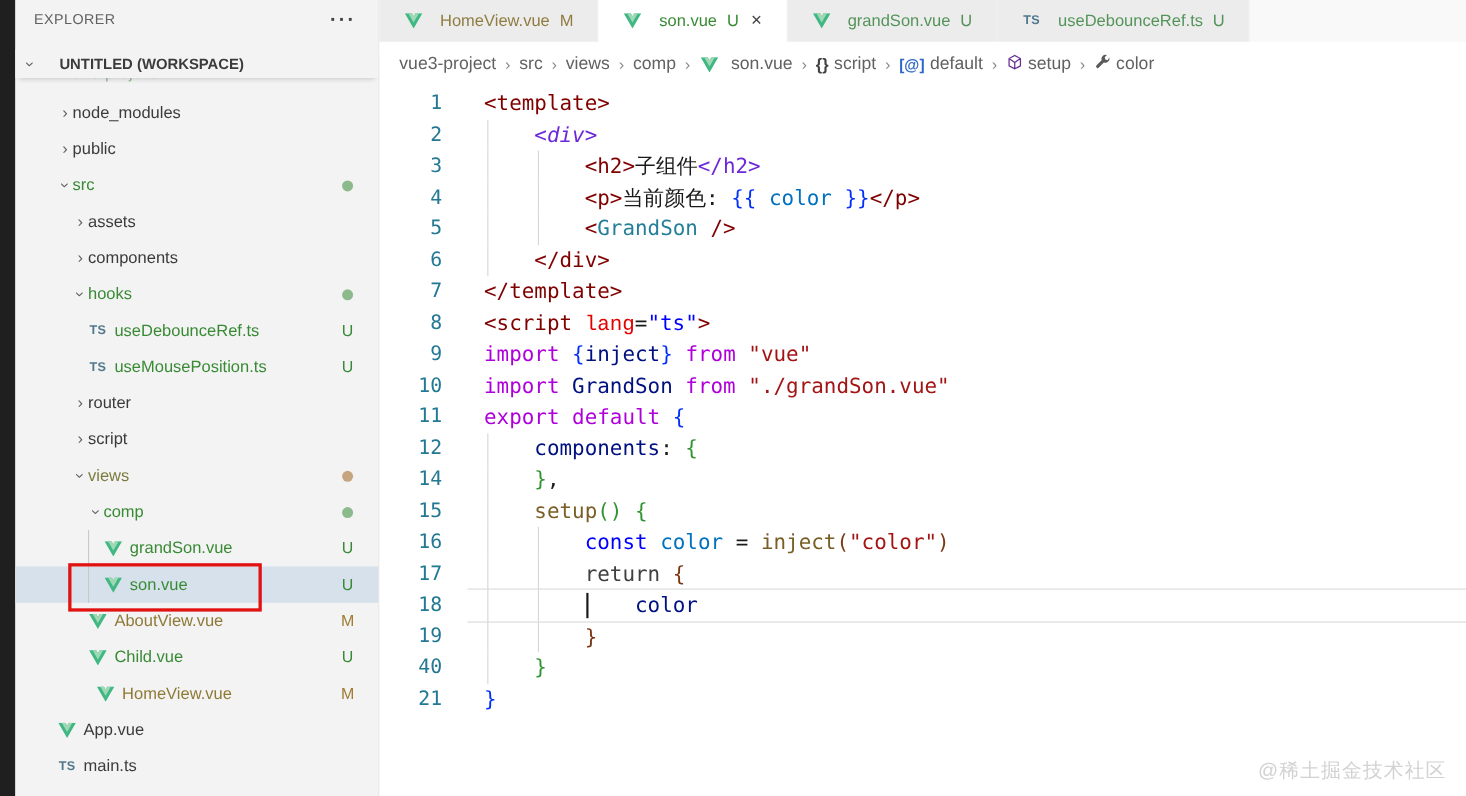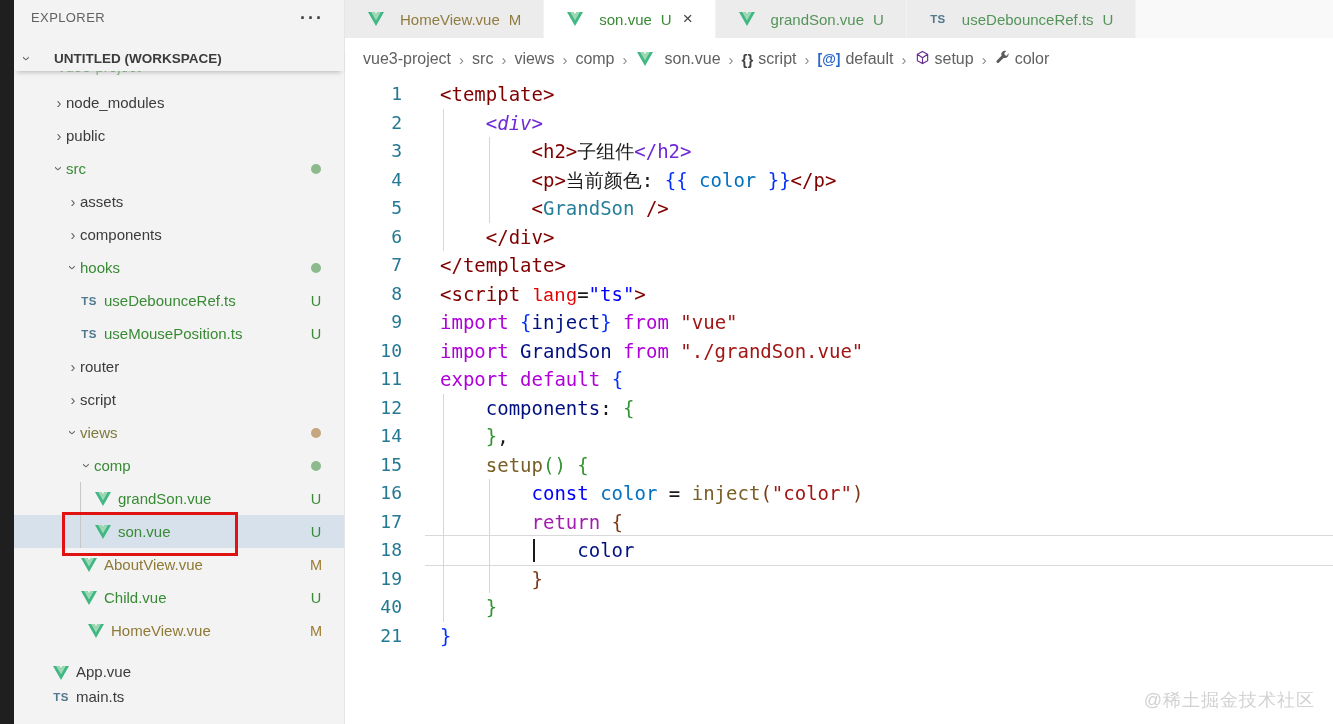--- a/index.html
+++ b/index.html
@@ -202,21 +202,21 @@
         <div class="row" style="padding-left: 73px;">
           <span class="ficon">
             <svg width="16" height="14" viewBox="0 0 262 227">
               <path fill="#41b883" d="M157 0l-26 45L105 0H0l131 227L262 0z"></path>
               <path fill="#9fd8b4" d="M157 0l-26 45L105 0H52l79 137L210 0z"></path>
             </svg>
           </span>
           <span class="lbl tan">HomeView.vue</span>
           <span class="badge M">M</span>
         </div>
-        <div class="row" style="padding-left: 38px; align-items: flex-end;">
+        <div class="row" style="padding-left: 38px;">
           <span class="ficon">
             <svg width="16" height="14" viewBox="0 0 262 227">
               <path fill="#41b883" d="M157 0l-26 45L105 0H0l131 227L262 0z"></path>
               <path fill="#9fd8b4" d="M157 0l-26 45L105 0H52l79 137L210 0z"></path>
             </svg>
           </span>
           <span class="lbl default">App.vue</span>
         </div>
         <div class="row" style="padding-left: 38px;">
           <span class="ficon">
@@ -392,21 +392,21 @@
       <div class="line">
         <div class="ig" style="left: 98px;"></div>
         <div class="ig" style="left: 143.76px;"></div>
         <div class="ln">16</div>
         <div class="txt"><span style="color: rgb(26, 26, 26);">        </span><span style="color: rgb(0, 0, 255);">const</span><span style="color: rgb(26, 26, 26);"> </span><span style="color: rgb(0, 112, 193);">color</span><span style="color: rgb(26, 26, 26);"> </span><span style="color: rgb(26, 26, 26);">=</span><span style="color: rgb(26, 26, 26);"> </span><span style="color: rgb(121, 94, 38);">inject</span><span style="color: rgb(123, 56, 20);">(</span><span style="color: rgb(163, 21, 21);">"color"</span><span style="color: rgb(123, 56, 20);">)</span></div>
       </div>
       <div class="line">
         <div class="ig" style="left: 98px;"></div>
         <div class="ig" style="left: 143.76px;"></div>
         <div class="ln">17</div>
-        <div class="txt"><span style="color: rgb(26, 26, 26);">        </span><span style="color: #a21caf; margin-top: 30px;">return</span><span style="color: rgb(26, 26, 26);"> </span><span style="color: rgb(123, 56, 20);">{</span></div>
+        <div class="txt"><span style="color: rgb(26, 26, 26);">        </span><span style="color: #404040; margin-top: 30px;">return</span><span style="color: rgb(26, 26, 26);"> </span><span style="color: rgb(123, 56, 20);">{</span></div>
       </div>
       <div class="line cur">
         <div class="hl"></div>
         <div class="ig" style="left: 98px;"></div>
         <div class="ig" style="left: 143.76px;"></div>
         <div class="ln">18</div>
         <div class="txt"><span style="color: rgb(26, 26, 26);">            </span><span style="color: rgb(0, 16, 128);">color</span></div>
         <div class="cursor" style="left: 187.52px;"></div>
       </div>
       <div class="line">

